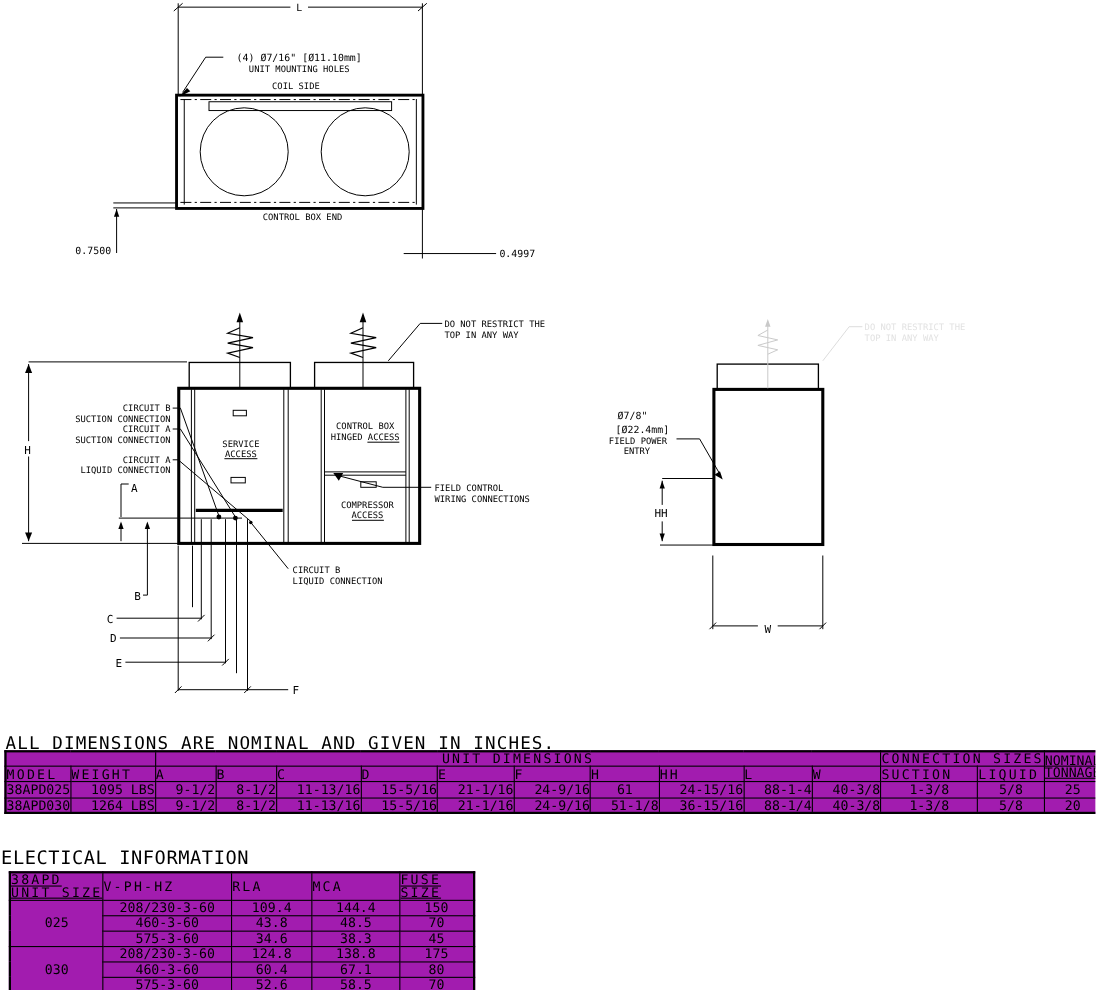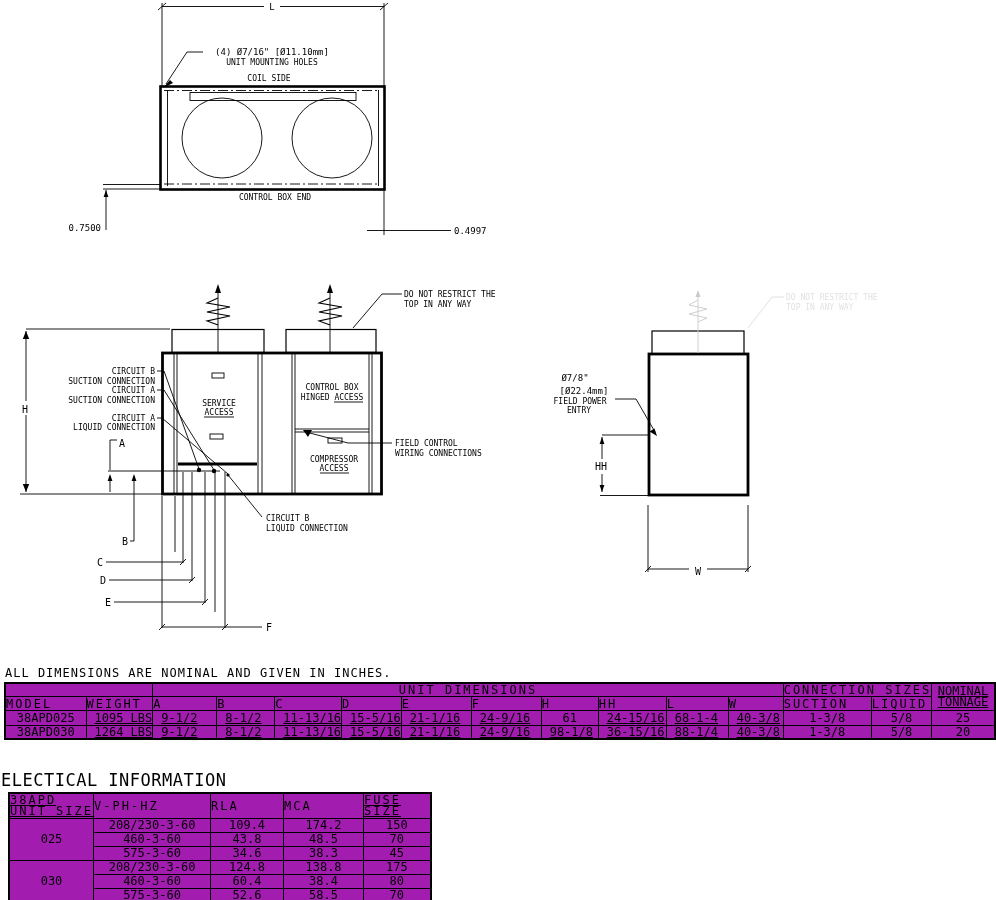--- a/index.html
+++ b/index.html
@@ -1,30 +1,30 @@
 <!DOCTYPE html>
 <html><head>
 <meta charset="utf-8">
 <style>
   html,body{margin:0;padding:0;background:#fff;}
   #stage{position:relative;width:996px;height:900px;background:#ffffff;overflow:hidden;
          font-family:"DejaVu Sans Mono", monospace;}
   svg text{font-family:"DejaVu Sans Mono", monospace;fill:#000;}
   .s8{font-size:8px;} .s9{font-size:9px;} .s10{font-size:10px;}
   .faintTx{fill:#e2e2e2;}
-  .note{position:absolute;left:5px;top:666px;font-size:12px;letter-spacing:1px;white-space:nowrap;}
+  .note{position:absolute;left:5px;top:666px;font-size:16px;letter-spacing:1px;white-space:nowrap;}
   .etitle{position:absolute;left:1px;top:770px;font-size:17px;letter-spacing:0.5px;white-space:nowrap;}
   table{border-collapse:collapse;table-layout:fixed;position:absolute;background:#a21caf;}
   #dimtable{left:4px;top:682px;}
   #electable{left:8px;top:792px;}
   td,th{border:1px solid #000;font-size:12px;font-weight:normal;line-height:12px;
         padding:0;margin:0;overflow:hidden;white-space:nowrap;}
   #dimtable{border:2px solid #000;} #electable{border:2px solid #000;}
   th{letter-spacing:2px;text-align:left;}
-  .tc{text-align:center;} .tl{text-align:left;padding-left:8px;text-decoration:underline;}
+  .tc{text-align:center;} .tl{text-align:left;padding-left:18px;}
   .grp{letter-spacing:2px;text-align:center;}
   .small-lh{line-height:11px;text-decoration:underline;}
 </style>
 </head>
 <body>
 
 <div id="stage">
 
 <svg width="996" height="660" viewBox="0 0 996 660" style="position:absolute;left:0;top:0;">
 
@@ -264,36 +264,36 @@
     <td class="tc">38APD025</td>
     <td class="tl">1095 LBS</td>
     <td class="tl">9-1/2</td>
     <td class="tl">8-1/2</td>
     <td class="tl">11-13/16</td>
     <td class="tl">15-5/16</td>
     <td class="tl">21-1/16</td>
     <td class="tl">24-9/16</td>
     <td class="tc">61</td>
     <td class="tl">24-15/16</td>
-    <td class="tl">68-1-4</td>
+    <td class="tl">88-1-4</td>
     <td class="tl">40-3/8</td>
     <td class="tc">1-3/8</td>
     <td class="tc">5/8</td>
     <td class="tc">25</td>
   </tr>
   <tr style="height:13px">
     <td class="tc">38APD030</td>
     <td class="tl">1264 LBS</td>
     <td class="tl">9-1/2</td>
     <td class="tl">8-1/2</td>
     <td class="tl">11-13/16</td>
     <td class="tl">15-5/16</td>
     <td class="tl">21-1/16</td>
     <td class="tl">24-9/16</td>
-    <td class="tl">98-1/8</td>
+    <td class="tl">51-1/8</td>
     <td class="tl">36-15/16</td>
     <td class="tl">88-1/4</td>
     <td class="tl">40-3/8</td>
     <td class="tc">1-3/8</td>
     <td class="tc">5/8</td>
     <td class="tc">20</td>
   </tr>
 </tbody>
     </table>
 
@@ -318,21 +318,21 @@
     <th>MCA</th>
     <th class="small-lh">
       <span>FUSE</span><br>
       <span>SIZE</span>
     </th>
   </tr>
   <tr style="height:14px">
     <td rowspan="3" class="tc">025</td>
     <td class="tc">208/230-3-60</td>
     <td class="tc">109.4</td>
-    <td class="tc">174.2</td>
+    <td class="tc">144.4</td>
     <td class="tc">150</td>
   </tr>
   <tr style="height:14px">
     <td class="tc">460-3-60</td>
     <td class="tc">43.8</td>
     <td class="tc">48.5</td>
     <td class="tc">70</td>
   </tr>
   <tr style="height:14px">
     <td class="tc">575-3-60</td>
@@ -343,21 +343,21 @@
   <tr style="height:14px">
     <td rowspan="3" class="tc">030</td>
     <td class="tc">208/230-3-60</td>
     <td class="tc">124.8</td>
     <td class="tc">138.8</td>
     <td class="tc">175</td>
   </tr>
   <tr style="height:14px">
     <td class="tc">460-3-60</td>
     <td class="tc">60.4</td>
-    <td class="tc">38.4</td>
+    <td class="tc">67.1</td>
     <td class="tc">80</td>
   </tr>
   <tr style="height:14px">
     <td class="tc">575-3-60</td>
     <td class="tc">52.6</td>
     <td class="tc">58.5</td>
     <td class="tc">70</td>
   </tr>
 </tbody>
     </table>

